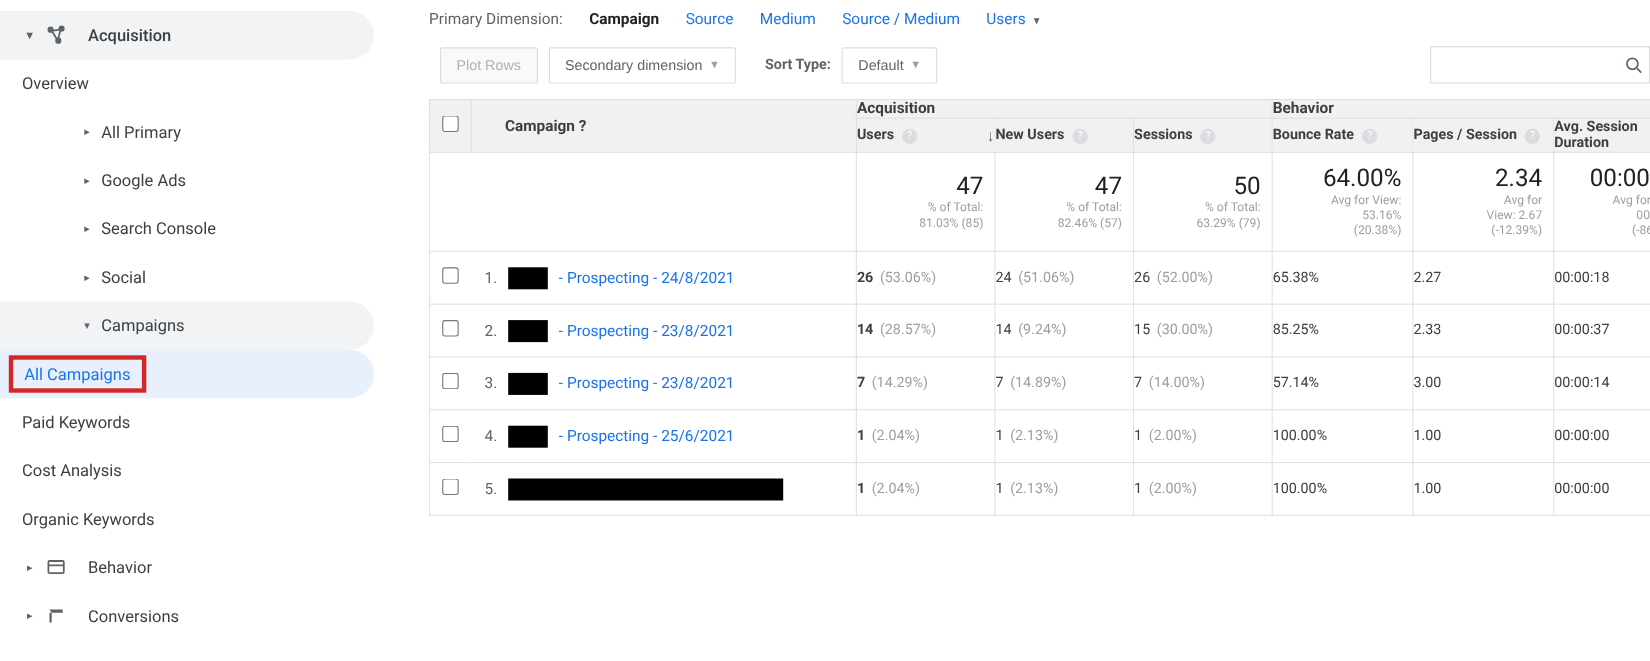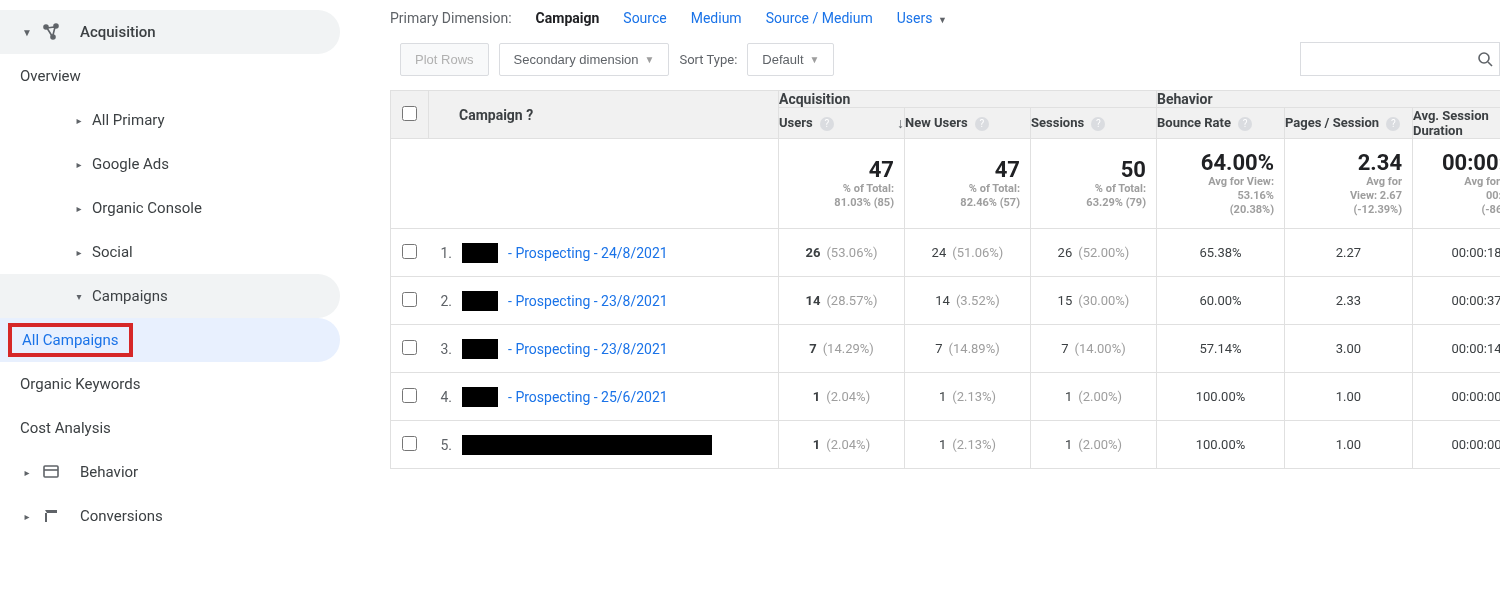--- a/index.html
+++ b/index.html
@@ -107,21 +107,21 @@
     color: #5f6368;
     font-size: 13px;
     padding: 8px 14px;
     border-radius: 2px;
     cursor: pointer;
     display: inline-flex;
     align-items: center;
     gap: 6px;
   }
   .btn.disabled { color: #b0b0b0; background: #f8f9fa; }
-  .sorttype-lbl { color: #5f6368; font-size: 13px; margin-left: 0; }
+  .sorttype-lbl { color: #5f6368; font-size: 13px; margin-left: 16px; font-weight: bold; }
   .spacer { flex: 1; }
   .search-box {
     width: 200px;
     height: 34px;
     border: 1px solid #dadce0;
     display: flex;
     align-items: center;
     justify-content: flex-end;
     padding: 0 6px;
   }
@@ -177,21 +177,20 @@
   }
   .chk-cell { text-align: center; }
   .chk-cell input { width: 15px; height: 15px; }
   .summary td {
     height: 90px;
     vertical-align: middle;
   }
   .summary .num-wrap {
     text-align: right;
     padding: 8px 10px;
-    font-weight: bold;
   }
   .summary .big {
     font-size: 22px;
     color: #202124;
     display: block;
   }
   .summary .sub {
     font-size: 11px;
     color: #9e9e9e;
     display: block;
@@ -208,21 +207,21 @@
   .camp-cell .idx { color: #5f6368; }
   .camp-cell .redact {
     display: inline-block;
     background: #000;
     width: 36px;
     height: 20px;
   }
   .camp-cell .redact.wide { width: 250px; }
   .camp-cell .link { color: #1a73e8; }
   .num-cell {
-    text-align: center;
+    text-align: left;
     padding: 0 10px;
     font-size: 13px;
   }
   .num-cell .bold { font-weight: 700; }
   .num-cell .pct { color: #9e9e9e; margin-left: 6px; }
 </style>
 </head>
 <body>
 
 <div class="sidebar">
@@ -245,40 +244,43 @@
   <div class="side-item indent-1b">
     <span class="caret" style="margin-left:-20px">▸</span>
     <span>All Primary</span>
   </div>
   <div class="side-item indent-1b">
     <span class="caret" style="margin-left:-20px">▸</span>
     <span>Google Ads</span>
   </div>
   <div class="side-item indent-1b">
     <span class="caret" style="margin-left:-20px">▸</span>
-    <span>Organic Console</span>
+    <span>Search Console</span>
   </div>
   <div class="side-item indent-1b">
     <span class="caret" style="margin-left:-20px">▸</span>
     <span>Social</span>
   </div>
   <div class="side-item indent-1b campaigns-bg">
     <span class="caret" style="margin-left:-20px">▾</span>
     <span>Campaigns</span>
   </div>
   <div class="side-item indent-2 selected">
     <span class="red-box">
       <span>All Campaigns</span>
     </span>
   </div>
   <div class="side-item indent-2">
-    <span>Organic Keywords</span>
+    <span>Paid Keywords</span>
   </div>
   <div class="side-item indent-2">
     <span>Cost Analysis</span>
+  </div>
+  <div class="side-item indent-2">
+    <span>Organic Keywords</span>
   </div>
 
   <div class="side-item top-level">
     <span class="caret">▸</span>
     <span class="side-icon">
       <svg width="18" height="18" viewBox="0 0 18 18" fill="none" stroke="#5f6368" stroke-width="1.6">
         <rect x="2" y="3" width="14" height="11" rx="1"></rect>
           <line x1="2" y1="7" x2="16" y2="7"></line>
       </svg>
     </span>
@@ -442,23 +444,23 @@
         <tr class="row">
           <td class="chk-cell" style="border-right: none;"><input type="checkbox" style=""></td>
           <td style="border-left: none;">
             <div class="camp-cell">
               <span class="idx">2.</span>
               <span class="redact"></span>
               <span class="link">- Prospecting - 23/8/2021</span>
             </div>
           </td>
           <td class="num-cell"><span class="bold">14</span><span class="pct">(28.57%)</span></td>
-          <td class="num-cell"><span>14</span><span class="pct">(3.52%)</span></td>
+          <td class="num-cell"><span>14</span><span class="pct">(9.24%)</span></td>
           <td class="num-cell"><span>15</span><span class="pct">(30.00%)</span></td>
-          <td class="num-cell">60.00%</td>
+          <td class="num-cell">85.25%</td>
           <td class="num-cell">2.33</td>
           <td class="num-cell">00:00:37</td>
         </tr>
         <tr class="row">
           <td class="chk-cell" style="border-right: none;"><input type="checkbox" style=""></td>
           <td style="border-left: none;">
             <div class="camp-cell">
               <span class="idx">3.</span>
               <span class="redact"></span>
               <span class="link">- Prospecting - 23/8/2021</span>

